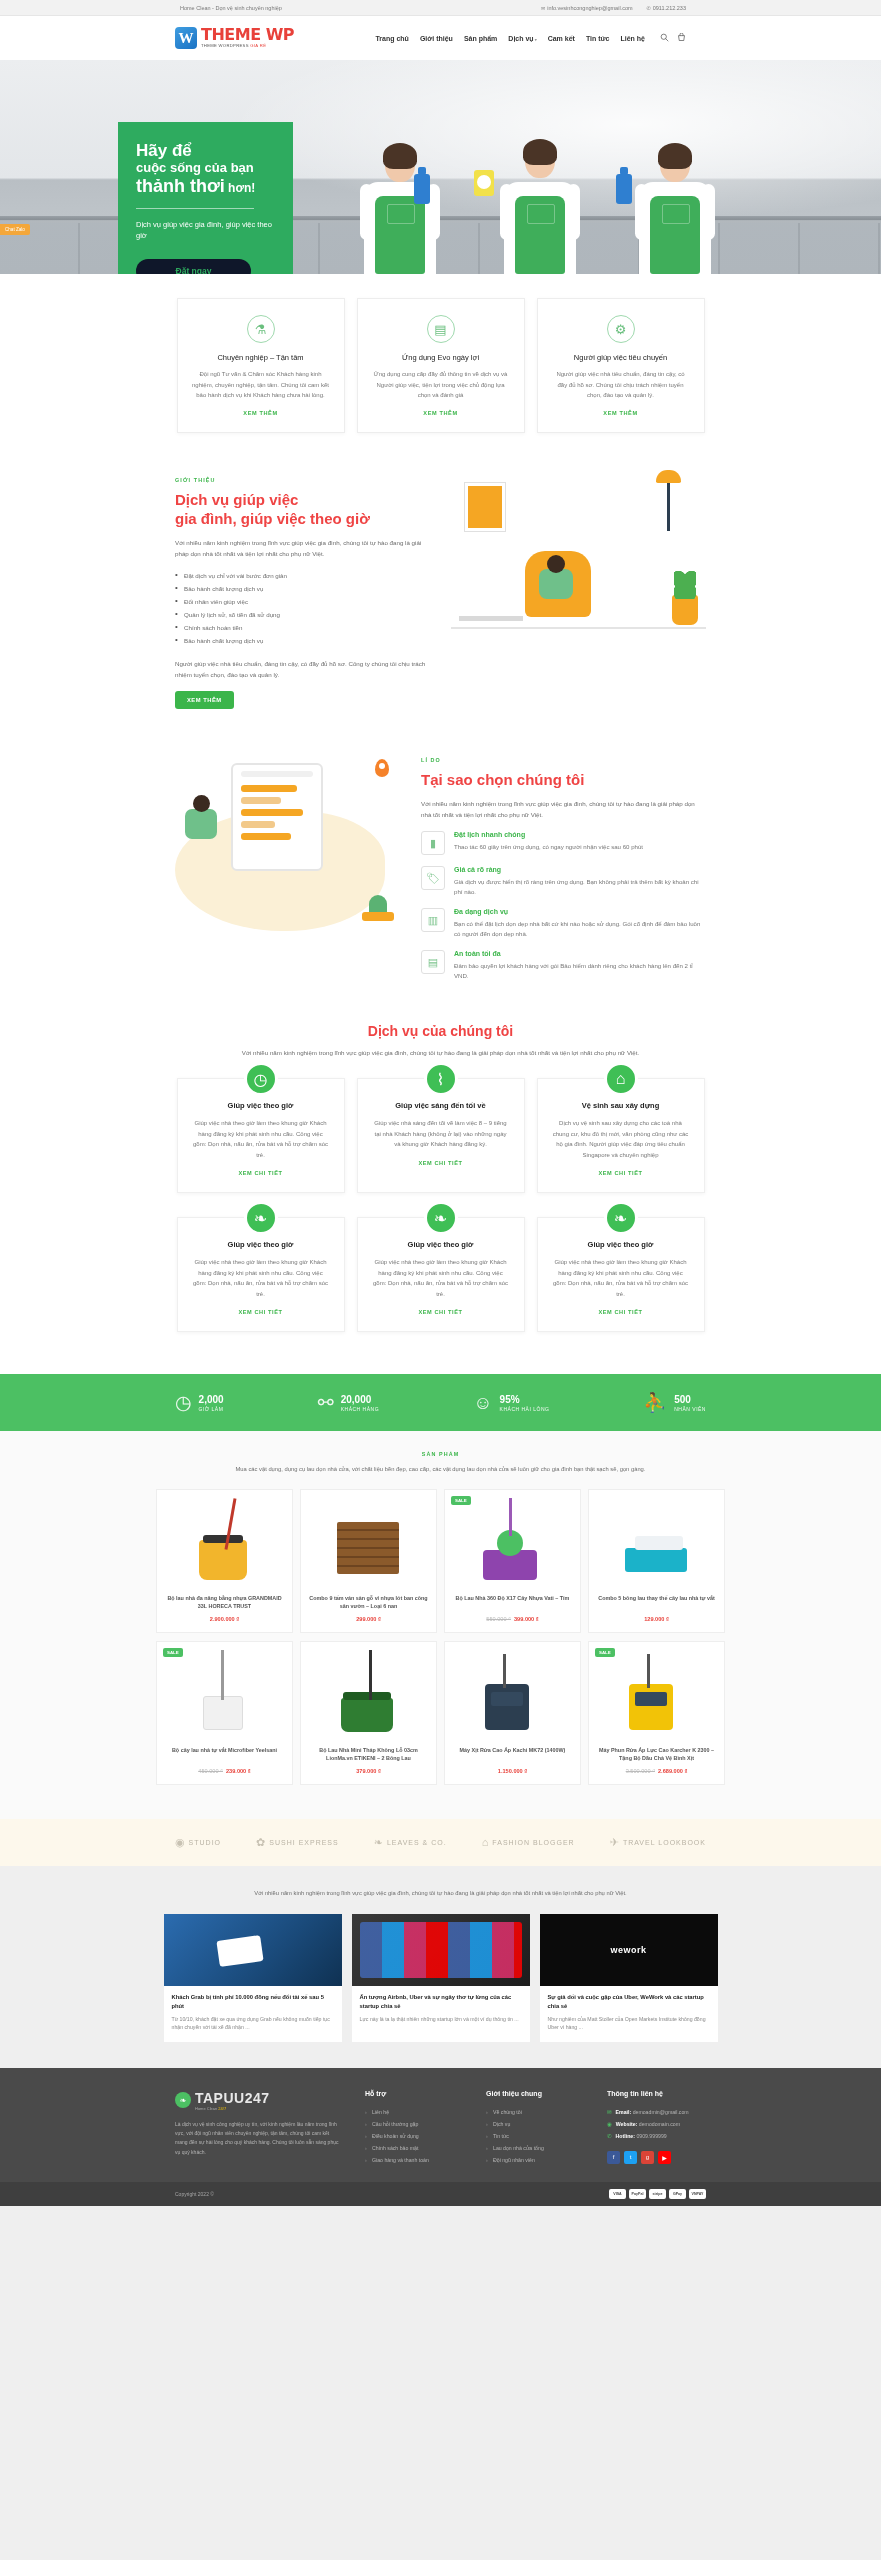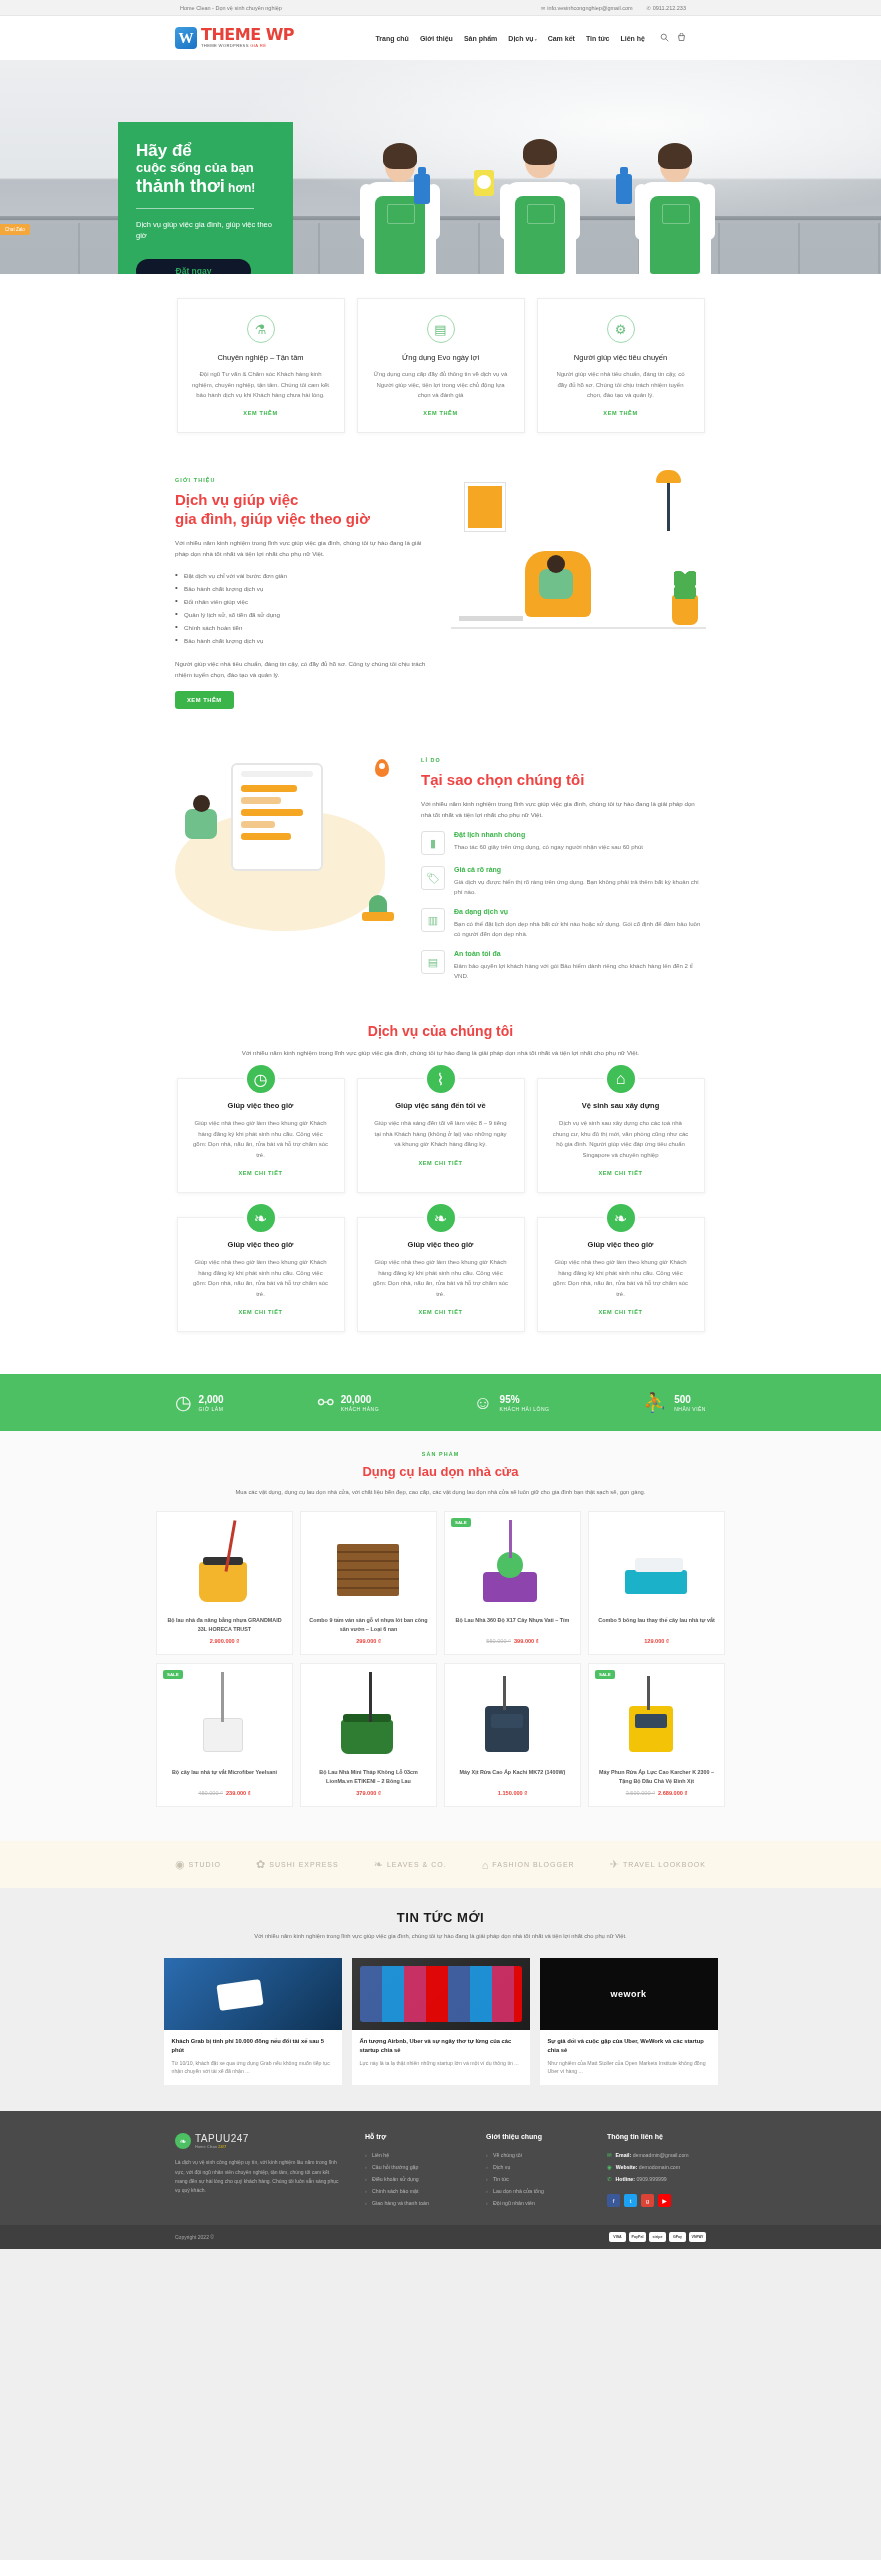--- a/index.html
+++ b/index.html
@@ -278,21 +278,21 @@
   .n3 { background: #0b0b0b; }
   .n3:after{content:"wework";position:absolute;left:50%;top:50%;transform:translate(-50%,-50%);color:#fff;font-size:9px;font-weight:bold;letter-spacing:.5px;}
   .ncard h4 { font-size: 5.8px; color: #222; line-height: 1.55; padding: 7px 8px 4px; font-weight: bold; }
   .ncard p { font-size: 5.2px; color: #888; line-height: 1.6; padding: 0 8px 10px; }
 
   
   .footer { background: #4a4a4a; color: #cfcfcf; padding: 22px 175px 16px; display: flex; gap: 22px; }
   .fcol1 { width: 168px; }
   .f-logo { display:flex; align-items:center; gap:4px; margin-bottom: 9px; }
   .f-logo-ic { width: 16px; height: 16px; border-radius:50%; background:#4cc063; display:flex;align-items:center;justify-content:center;color:#fff;font-size:8px;}
-  .f-logo-t { font-size: 10px; font-weight: normal; color: #e8e8e8; letter-spacing:.5px;}
+  .f-logo-t { font-size: 14px; font-weight: bold; color: #e8e8e8; letter-spacing:.5px;}
   .f-logo-s { font-size: 4px; color: #a8a8a8; }
   .f-logo-s .y { color: #f2c307; }
   .fcol1 p { font-size: 5px; line-height: 1.85; color: #b5b5b5; }
   .fcol { flex: 1; }
   .fcol h5 { font-size: 7px; color: #fff; margin-bottom: 9px; font-weight: bold; }
   .fcol ul { list-style: none; }
   .fcol ul li { font-size: 5.2px; color: #b5b5b5; padding: 3px 0 3px 7px; position: relative; }
   .fcol ul li:before { content:"›"; position:absolute; left:0; color:#8a8a8a; }
   .fcol .cline { font-size: 5.2px; color: #b5b5b5; padding: 3px 0; display:flex; gap:4px; align-items:flex-start;}
   .fcol .cline .ci { color: #4cc063; font-size: 5.5px; }
@@ -589,21 +589,20 @@
       <div class="stat-ic">⛹</div>
       <div>
         <div class="stat-num">500</div>
         <div class="stat-lbl">NHÂN VIÊN</div>
       </div>
     </div>
   </div>
 
   <div class="products">
     <div class="eyebrow">SẢN PHẨM</div>
-    <div class="sec-title">Dụng cụ lau dọn nhà cửa</div>
     <div class="sec-lead">Mua các vật dụng, dụng cụ lau dọn nhà cửa, với chất liệu bền đẹp, cao cấp, các vật dụng lau dọn nhà cửa sẽ luôn giữ cho gia đình bạn thật sạch sẽ, gọn gàng.</div>
 
     <div class="prow">
       <div class="pcard">
         <div class="pimg">
             <div class="pi">
               <div class="bucket"></div>
               <div class="mop-h"></div>
             </div>
           </div>
@@ -705,21 +704,20 @@
         <span class="bi">⌂</span>
         <span>FASHION BLOGGER</span>
       </div>
     <div class="brand">
         <span class="bi">✈</span>
         <span>TRAVEL LOOKBOOK</span>
       </div>
   </div>
 
   <div class="news">
-    <h2>TIN TỨC MỚI</h2>
     <div class="sec-lead">Với nhiều năm kinh nghiệm trong lĩnh vực giúp việc gia đình, chúng tôi tự hào đang là giải pháp dọn nhà tốt nhất và tiện lợi nhất cho phụ nữ Việt.</div>
     <div class="nrow">
       <div class="ncard">
         <div class="nimg n1"></div>
         <h4>Khách Grab bị tính phí 10.000 đồng nếu đổi tài xế sau 5 phút</h4>
         <p>Từ 10/10, khách đặt xe qua ứng dụng Grab nếu không muốn tiếp tục nhận chuyến với tài xế đã nhận ...</p>
       </div>
       <div class="ncard">
         <div class="nimg n2"></div>
         <h4>Ấn tượng Airbnb, Uber và sự ngây thơ tự lừng của các startup chia sẻ</h4>

